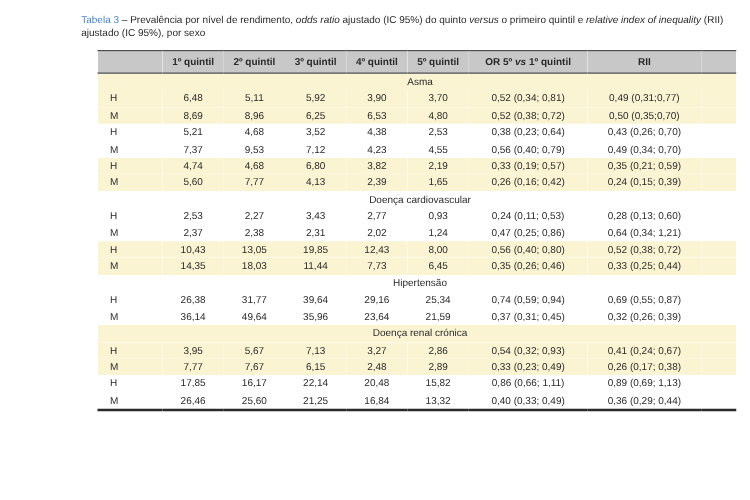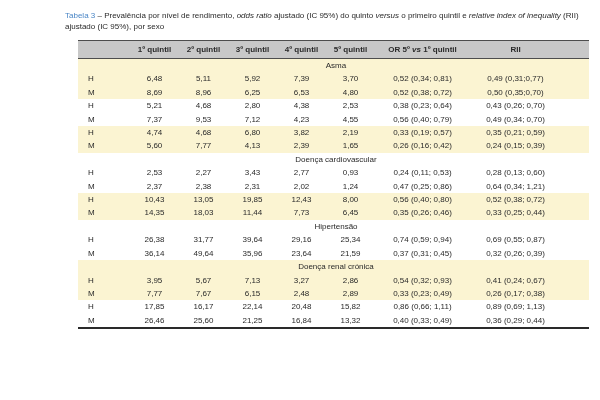--- a/index.html
+++ b/index.html
@@ -77,42 +77,42 @@
     </thead>
     <tbody>
         <tr class="hl">
           <td class="group" colspan="9">Asma</td>
         </tr>
         <tr class="hl">
           <td class="sex">H</td>
           <td class="num">6,48</td>
           <td class="num">5,11</td>
           <td class="num">5,92</td>
-          <td class="num">7,39</td>
+          <td class="num">3,90</td>
           <td class="num">3,70</td>
           <td class="num">0,52 (0,34; 0,81)</td>
           <td class="num">0,49 (0,31;0,77)</td>
           <td class="spacer"></td>
         </tr>
         <tr class="hl">
           <td class="sex">M</td>
           <td class="num">8,69</td>
           <td class="num">8,96</td>
           <td class="num">6,25</td>
           <td class="num">6,53</td>
           <td class="num">4,80</td>
           <td class="num">0,52 (0,38; 0,72)</td>
           <td class="num">0,50 (0,35;0,70)</td>
           <td class="spacer"></td>
         </tr>
         <tr>
           <td class="sex">H</td>
           <td class="num">5,21</td>
           <td class="num">4,68</td>
-          <td class="num">2,80</td>
+          <td class="num">3,52</td>
           <td class="num">4,38</td>
           <td class="num">2,53</td>
           <td class="num">0,38 (0,23; 0,64)</td>
           <td class="num">0,43 (0,26; 0,70)</td>
           <td class="spacer"></td>
         </tr>
         <tr>
           <td class="sex">M</td>
           <td class="num">7,37</td>
           <td class="num">9,53</td>

